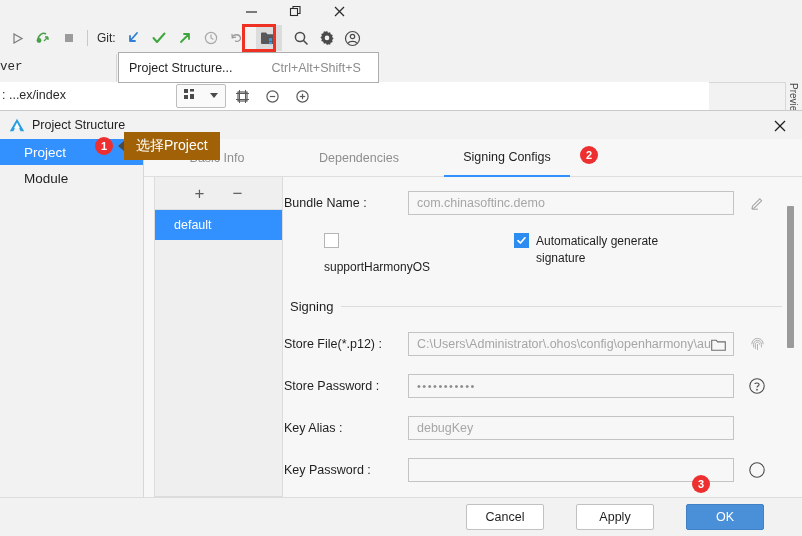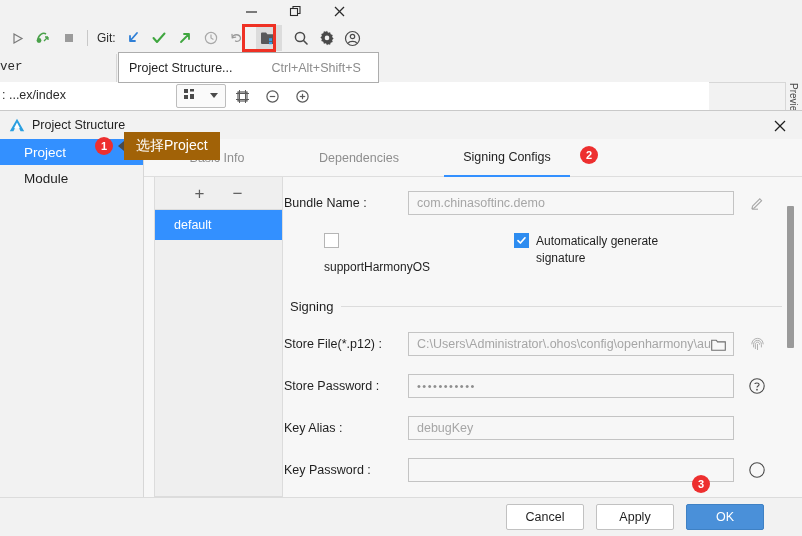--- a/index.html
+++ b/index.html
@@ -461,20 +461,21 @@
     width: 78px; height: 26px;
     border: 1px solid #c1c1c1;
     background: #ffffff;
     border-radius: 2px;
     font-size: 12.5px;
     color: #1f1f1f;
     display: flex;
     align-items: center;
     justify-content: center;
     box-sizing: border-box;
+    margin-left: 20px;
   }
   .btn.primary {
     background: #4a90d9;
     border-color: #3f81c4;
     color: #ffffff;
   }
 
   
   .badge {
     position: absolute;

